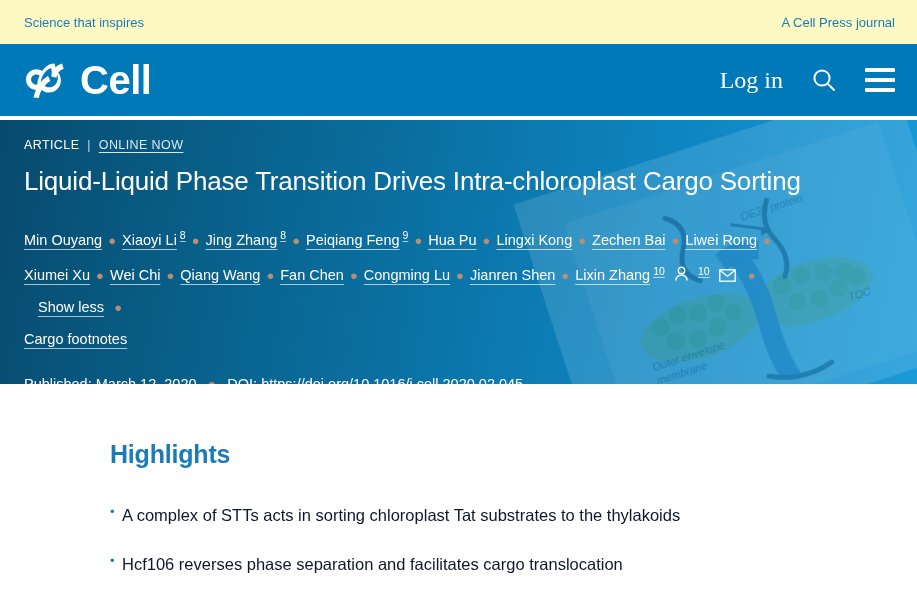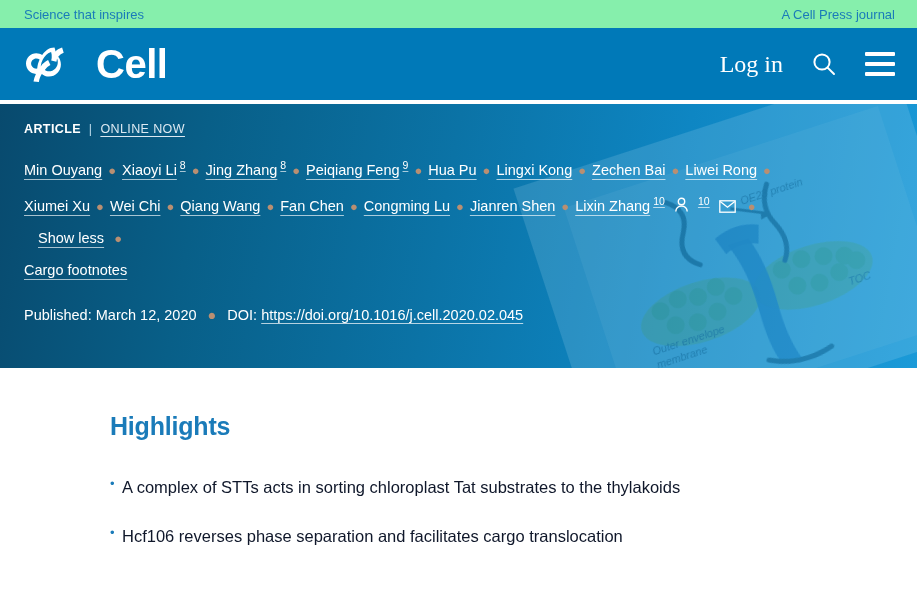--- a/index.html
+++ b/index.html
@@ -7,22 +7,22 @@
     width: 917px;
     height: 611px;
     overflow: hidden;
     background: #ffffff;
     font-family: "Liberation Sans", sans-serif;
     -webkit-font-smoothing: antialiased;
   }
 
   
   .topbar {
-    height: 28px;
-    background: #86efac;
+    height: 44px;
+    background: #fef9c3;
     display: flex;
     align-items: center;
     justify-content: space-between;
     padding: 0 22px 0 24px;
   }
   .topbar a {
     color: #1a7bb9;
     font-size: 13px;
     text-decoration: none;
     line-height: 1;
@@ -31,21 +31,21 @@
   
   .header {
     height: 72px;
     background: #0079b8;
     display: flex;
     align-items: center;
     justify-content: space-between;
     padding: 0 22px 0 24px;
     position: relative;
   }
-  .brand { display: flex; align-items: center; gap: 28px; }
+  .brand { display: flex; align-items: center; gap: 12px; }
   .brand-mark { width: 44px; height: 42px; display: block; }
   .brand-word {
     color: #ffffff;
     font-size: 40px;
     font-weight: 700;
     letter-spacing: -0.5px;
     line-height: 1;
     font-family: "Liberation Sans", sans-serif;
   }
   .header-right { display: flex; align-items: center; gap: 28px; }
@@ -90,21 +90,21 @@
     pointer-events: none;
   }
   .banner-inner { position: relative; z-index: 2; }
 
   .kicker {
     font-size: 12.5px;
     letter-spacing: 0.4px;
     margin-left: 12px;
     margin-bottom: 14px;
   }
-  .kicker .label { font-weight: 700; color: #ffffff; }
+  .kicker .label { font-weight: 400; color: #ffffff; }
   .kicker .sep { color: #bcd9ea; margin: 0 4px; }
   .kicker a {
     color: #dce9f2;
     text-decoration: underline;
     text-underline-offset: 3px;
   }
 
   .article-title {
     font-size: 26px;
     font-weight: 400;
@@ -165,21 +165,21 @@
   }
   .pubinfo .dot { color: #b98f72; margin: 0 7px; }
   .pubinfo a {
     color: #ffffff;
     text-decoration: underline;
     text-decoration-color: rgba(255,255,255,0.7);
     text-underline-offset: 3px;
   }
 
   
-  .content { padding: 44px 0 0 110px; }
+  .content { padding: 44px 0 0 110px; margin-top: 12px; }
   .section-title {
     color: #1a7bb9;
     font-size: 25px;
     font-weight: 700;
     margin-bottom: 34px;
     letter-spacing: -0.2px;
   }
   .highlight-list { list-style: none; }
   .highlight-list li {
     font-size: 16.5px;
@@ -278,20 +278,21 @@
   </svg>
 
   <div class="banner-inner">
 
     <div class="kicker">
       <span class="label">ARTICLE</span>
       <span class="sep">|</span>
       <a href="#">ONLINE NOW</a>
     </div>
 
+    <h1 class="article-title">Liquid-Liquid Phase Transition Drives Intra-chloroplast Cargo Sorting</h1>
 
     <div class="authors">
       <span><a href="#">Min Ouyang</a><span class="dot">●</span><a href="#">Xiaoyi Li</a><sup>8</sup><span class="dot">●</span><a href="#">Jing Zhang</a><sup>8</sup><span class="dot">●</span><a href="#">Peiqiang Feng</a><sup>9</sup><span class="dot">●</span><a href="#">Hua Pu</a><span class="dot">●</span><a href="#">Lingxi Kong</a><span class="dot">●</span><a href="#">Zechen Bai</a><span class="dot">●</span><a href="#">Liwei Rong</a><span class="dot">●</span><a href="#">Xiumei Xu</a><span class="dot">●</span><a href="#">Wei Chi</a><span class="dot">●</span><a href="#">Qiang Wang</a><span class="dot">●</span><a href="#">Fan Chen</a><span class="dot">●</span><a href="#">Congming Lu</a><span class="dot">●</span><a href="#">Jianren Shen</a><span class="dot">●</span><a href="#">Lixin Zhang</a><sup>10</sup></span>
       <span class="inline-icon">
         <svg width="15" height="16" viewBox="0 0 15 16" xmlns="http://www.w3.org/2000/svg">
           <circle cx="7.5" cy="4.4" r="3.2" fill="none" stroke="#ffffff" stroke-width="1.4"></circle>
           <path d="M1.8 14.6c0-3.3 2.6-5.6 5.7-5.6s5.7 2.3 5.7 5.6" fill="none" stroke="#ffffff" stroke-width="1.4"></path>
         </svg>
       </span>
       <sup>10</sup>

